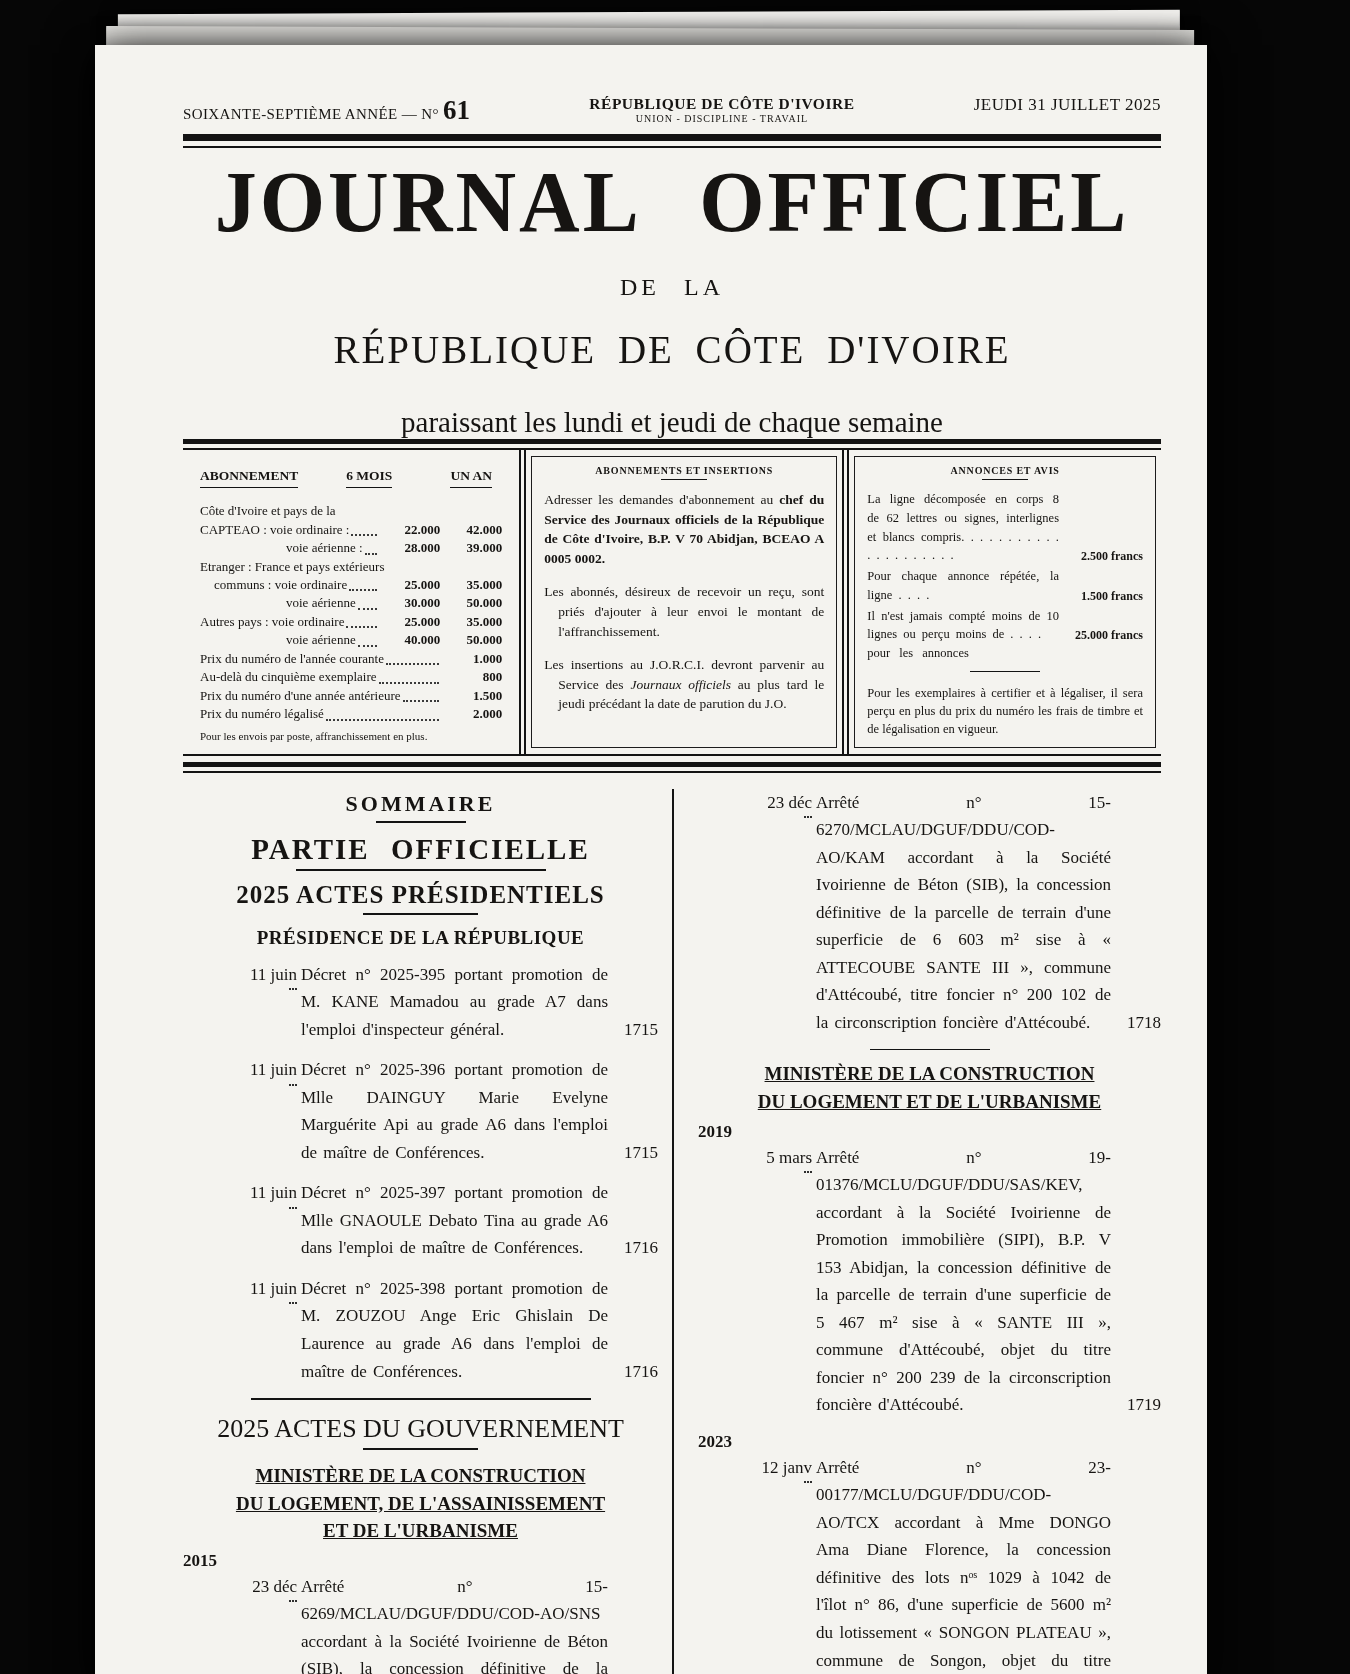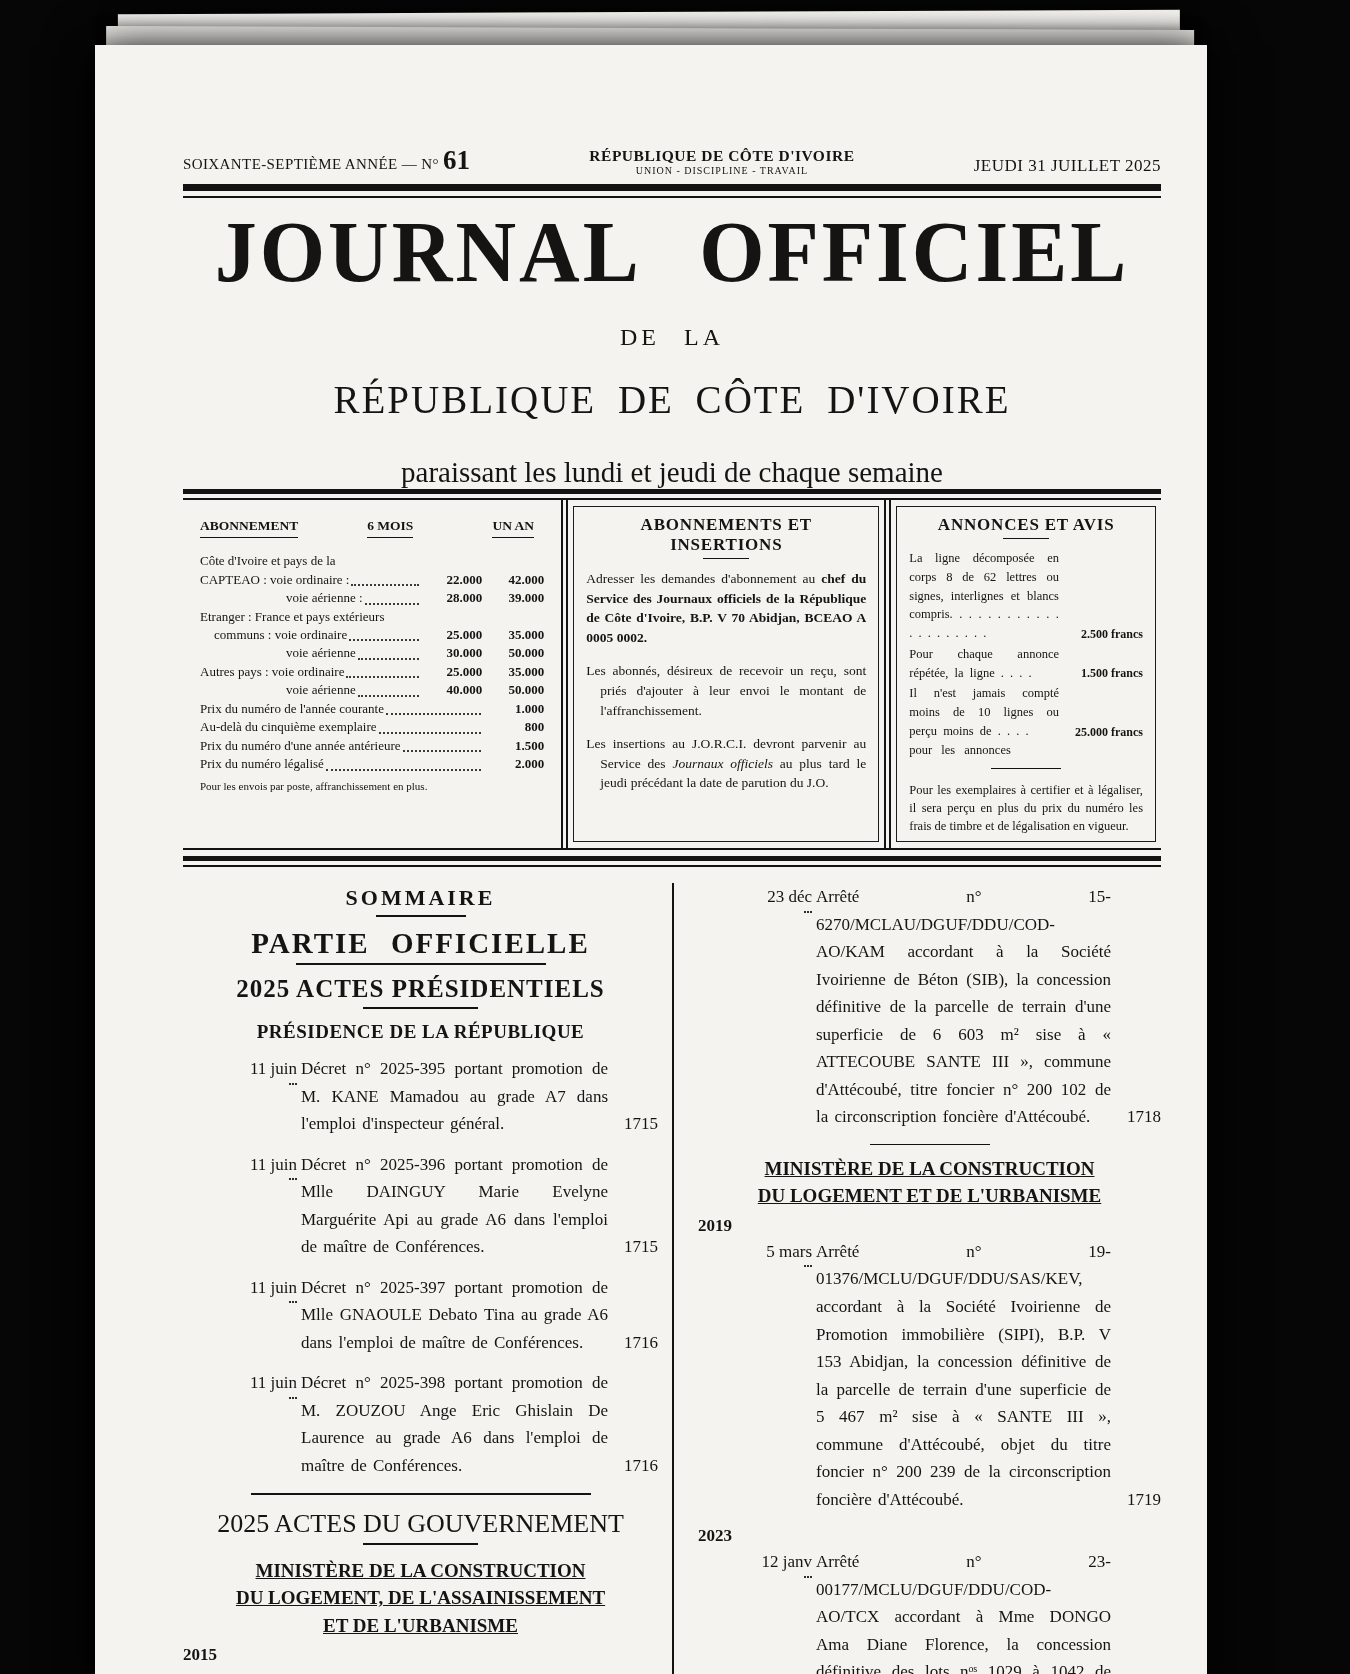--- a/index.html
+++ b/index.html
@@ -14,21 +14,21 @@
   .sheet-back1{left:118px;top:12px;width:1062px;height:70px;transform:rotate(-.25deg);box-shadow:0 0 18px rgba(0,0,0,.6);}
   .sheet-back2{left:106px;top:28px;width:1088px;height:90px;background:#f7f6f2;transform:rotate(.2deg);box-shadow:0 0 14px rgba(0,0,0,.5);}
   .paper{
     position:absolute;left:95px;top:45px;width:1112px;height:1650px;
     background:#f4f3ef;
     box-shadow:0 0 45px rgba(0,0,0,.85), -6px 8px 25px rgba(0,0,0,.6);
   }
   .content{margin:0 46px 0 88px;position:relative;}
 
   
-  .top-line{display:flex;align-items:flex-end;margin-top:100px;}
+  .top-line{display:flex;align-items:flex-start;margin-top:50px;}
   .edition{font-size:15px;letter-spacing:.4px;white-space:nowrap;}
   .edition .num{font-size:27px;font-weight:bold;letter-spacing:0;}
   .center-block{flex:1;text-align:center;line-height:1.15;}
   .center-block .rep{font-size:15.5px;font-weight:bold;letter-spacing:.5px;}
   .center-block .motto{font-size:10px;letter-spacing:1px;}
   .issue-date{font-size:17px;white-space:nowrap;letter-spacing:.5px;}
 
   .rule-heavy{margin-top:8px;border-top:7px solid #131313;height:5px;border-bottom:2.5px solid #131313;}
   .rule-med{border-top:5px solid #131313;height:4px;border-bottom:2px solid #131313;}
 
@@ -40,28 +40,28 @@
   .mast-freq{font-size:29px;margin-top:34px;}
 
   
   .boxes{display:flex;align-items:stretch;border-bottom:2px solid #131313;}
   .box-col{box-sizing:border-box;padding:6px 5px;}
   .box-col.c1{flex:0 0 318px;}
   .box-col.c2{flex:0 0 330px;border-left:7px double #131313;border-right:7px double #131313;}
   .box-col.c3{flex:1;}
   .inner{box-sizing:border-box;height:100%;padding:8px 12px 6px;}
   .inner.bordered{border:1.5px solid #1c1c1c;}
-  .box-title{font-size:17px;font-weight:bold;text-align:center;letter-spacing:.8px;}
+  .box-title{font-size:10px;font-weight:bold;text-align:center;letter-spacing:.8px;}
   .title-rule{width:46px;border-top:1.5px solid #131313;margin:3px auto 10px;}
 
   
   .ab-head{display:flex;font-size:13.5px;font-weight:bold;margin:4px 0 14px;gap:40px;}
   .ab-head .h-lab{flex:1;text-align:center;}
   .ab-head span.h{display:inline-block;border-bottom:1.5px solid #131313;padding-bottom:3px;}
-  .ab-head .h-six,.ab-head .h-an{width:62px;text-align:center;margin-left:21px;}
+  .ab-head .h-six,.ab-head .h-an{width:62px;text-align:center;}
   .ab-row{display:flex;align-items:flex-end;font-size:13px;line-height:1.42;}
   .ab-row .lab{white-space:nowrap;}
   .ab-row.ind1 .lab{padding-left:14px;}
   .ab-row.ind2 .lab{padding-left:86px;}
   .ab-dots{flex:1;border-bottom:2px dotted #3a3a3a;margin:0 1px 3px 2px;min-width:8px;}
   .ab-six,.ab-an{width:62px;text-align:right;font-weight:bold;font-size:13px;}
   .ab-note{font-size:11px;margin-top:6px;}
 
   
   .ins-p{font-size:13.5px;line-height:1.45;text-align:justify;margin:0 0 14px;}

